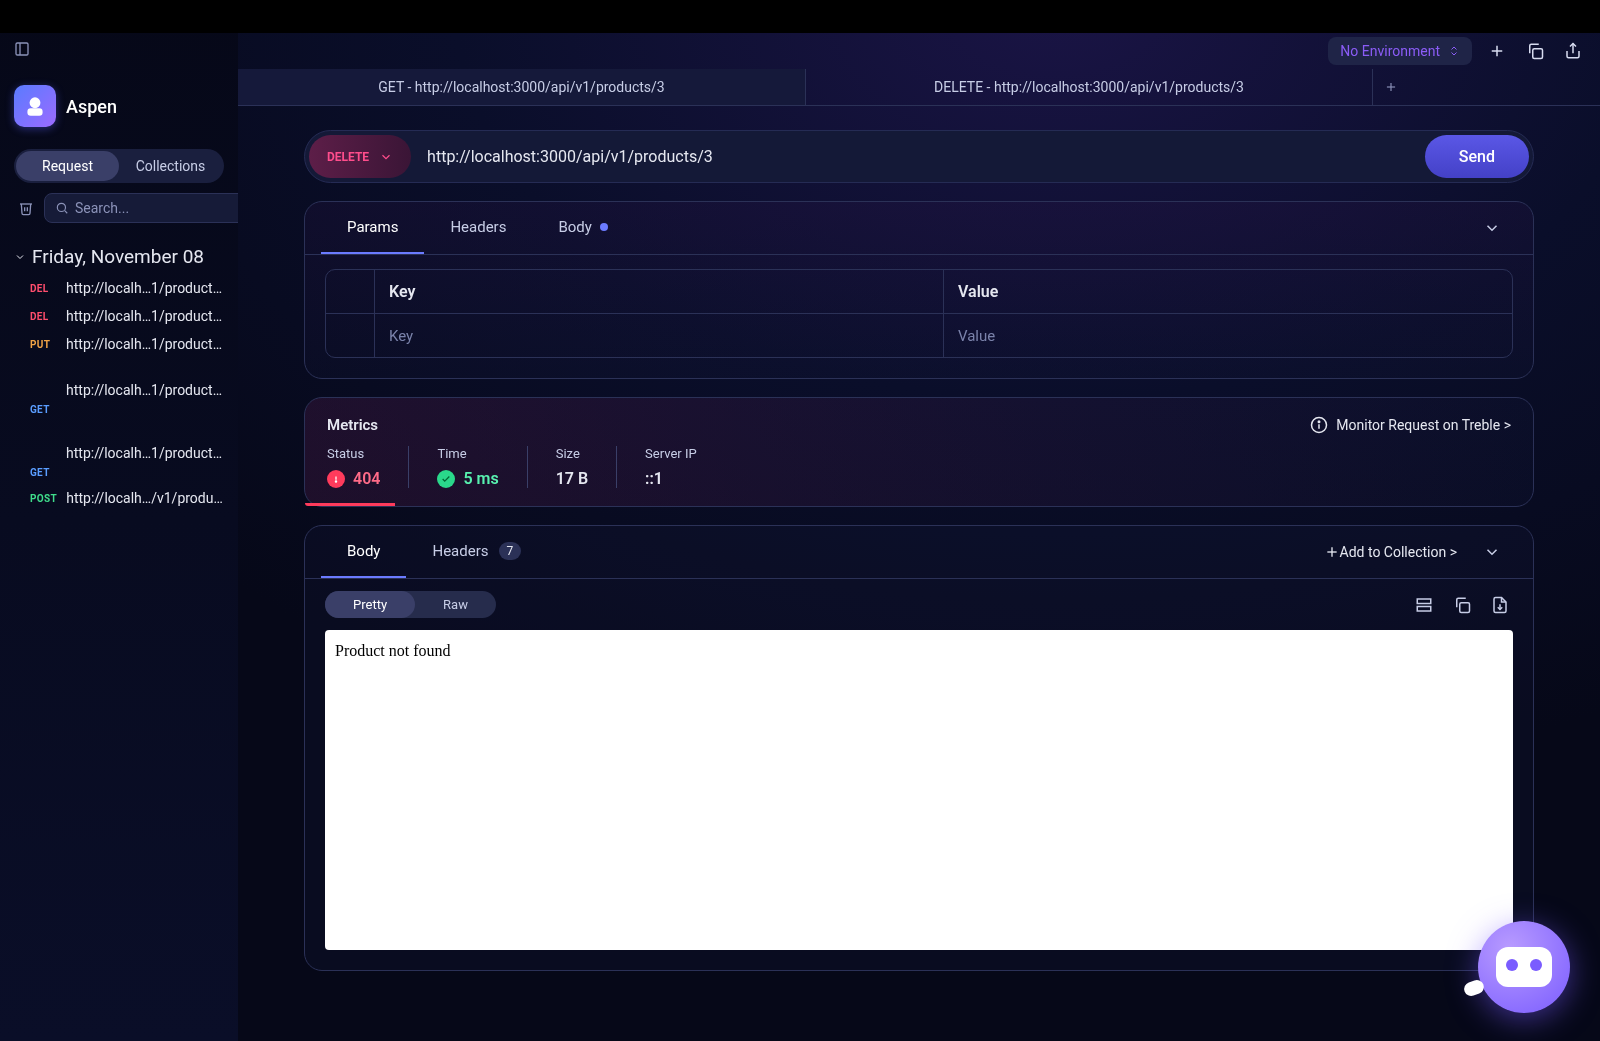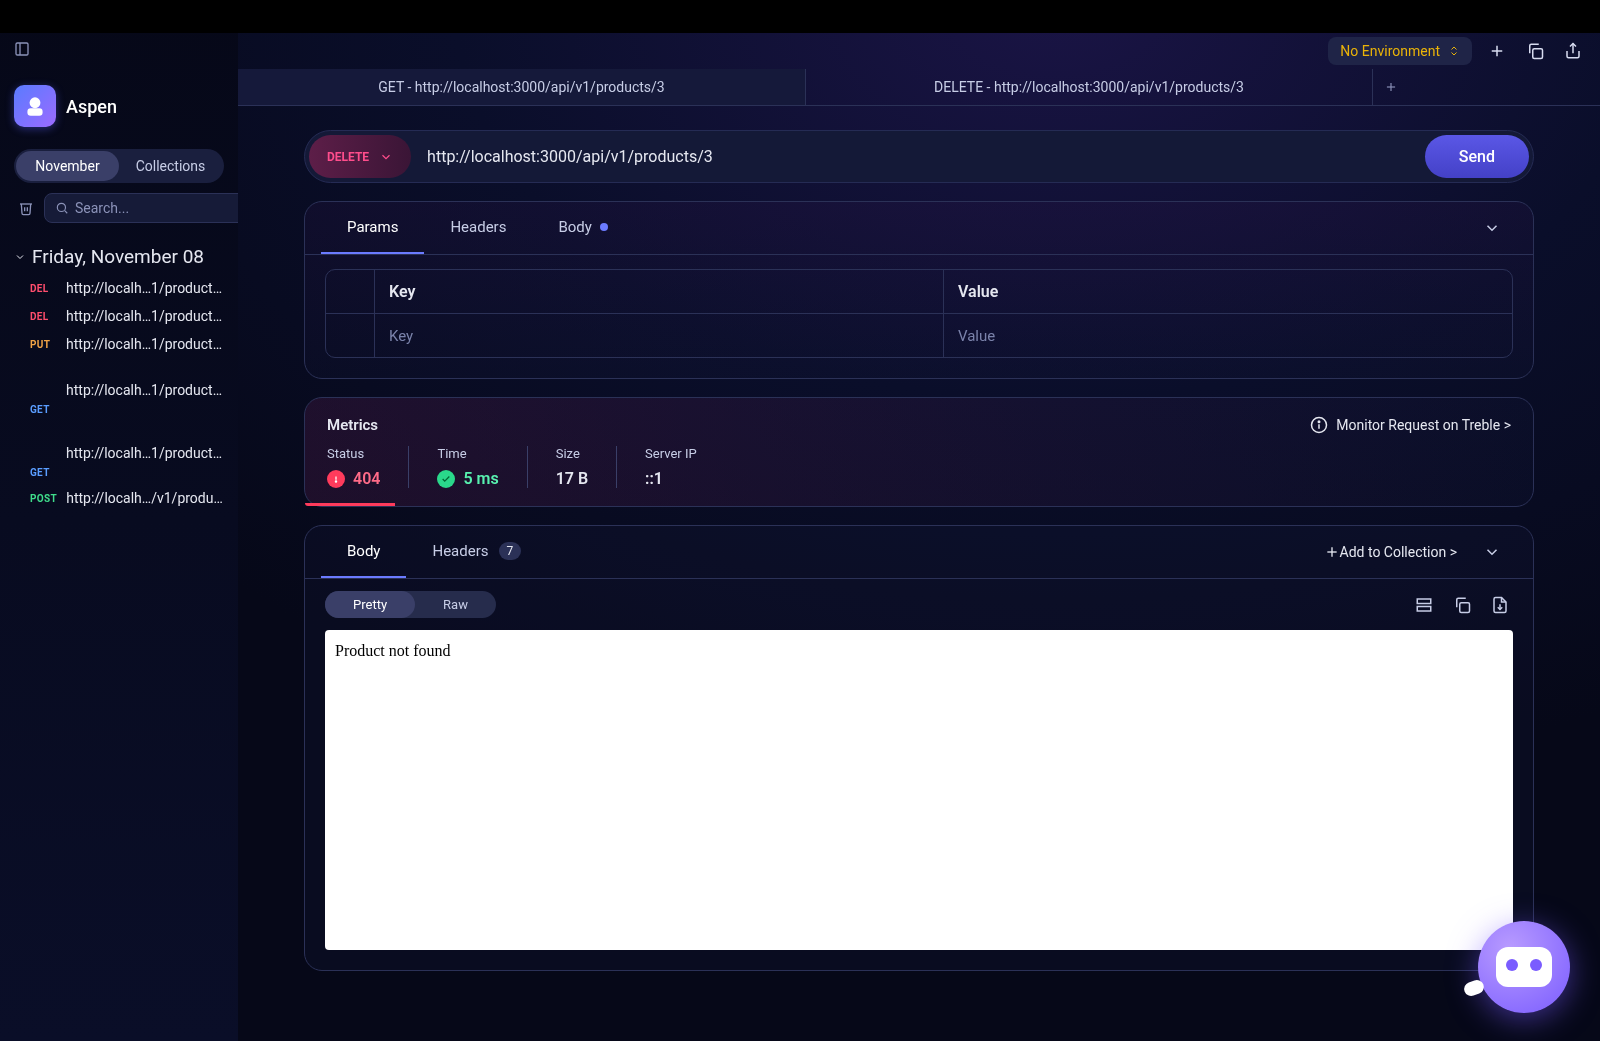--- a/index.html
+++ b/index.html
@@ -34,21 +34,21 @@
 .m-del { color:#ff4d6d; }
 .m-put { color:#f2a446; }
 .m-get { color:#5a9dff;margin-top:40px; }
 .m-post { color:#3fdc8b; }
 .hist-url { color:#e5e7f0; white-space:nowrap; overflow:hidden; text-overflow:ellipsis; }
 
 
 .main { flex:1; display:flex; flex-direction:column; background: radial-gradient(1200px 800px at 60% 0%, #1a1445 0%, #0a0e2a 50%, #060818 100%); padding-top:33px; position:relative; }
 
 .topbar { display:flex; align-items:center; justify-content:flex-end; gap:12px; padding: 8px 14px; height: 36px; }
-.env-pill { display:flex; align-items:center; gap:8px; background:#1f2447; border-radius:8px; padding:6px 12px; font-size:14px; color:#eab308; cursor:pointer; }
+.env-pill { display:flex; align-items:center; gap:8px; background:#1f2447; border-radius:8px; padding:6px 12px; font-size:14px; color:#8b5cf6; cursor:pointer; }
 .top-icon { color:#d8dcf0; cursor:pointer; padding:4px; }
 
 .tabs-row { display:flex; border-bottom:1px solid #2b3157; }
 .tab { flex:1; max-width:567px; text-align:center; padding:10px 12px; font-size:14px; color:#c7cde6; cursor:pointer; position:relative; }
 .tab.active { background:#15193a; }
 .tabs-row .tab + .tab { border-left:1px solid #2b3157; }
 .tab-add { width: 36px; display:flex; align-items:center; justify-content:center; color:#8b92b8; cursor:pointer; border-left:1px solid #2b3157; }
 
 .content { padding: 24px 66px 0; overflow:auto; flex:1; }
 
@@ -136,21 +136,21 @@
       <div class="brand-logo">
         <svg width="26" height="26" viewBox="0 0 24 24" fill="#fff">
             <circle cx="12" cy="9" r="5"></circle>
             <rect x="5" y="14" width="14" height="7" rx="3"></rect>
           </svg>
       </div>
       <div class="brand-name">Aspen</div>
     </div>
 
     <div class="seg-tabs">
-      <div class="seg active">November</div>
+      <div class="seg active">Request</div>
       <div class="seg">Collections</div>
     </div>
 
     <div class="search-row">
       <span class="trash-btn">
         <svg width="16" height="16" viewBox="0 0 24 24" fill="none" stroke="currentColor" stroke-width="2">
             <polyline points="3 6 5 6 21 6"></polyline>
             <path d="M19 6l-1 14a2 2 0 0 1-2 2H8a2 2 0 0 1-2-2L5 6"></path>
             <path d="M10 11v6M14 11v6"></path>
           </svg>

